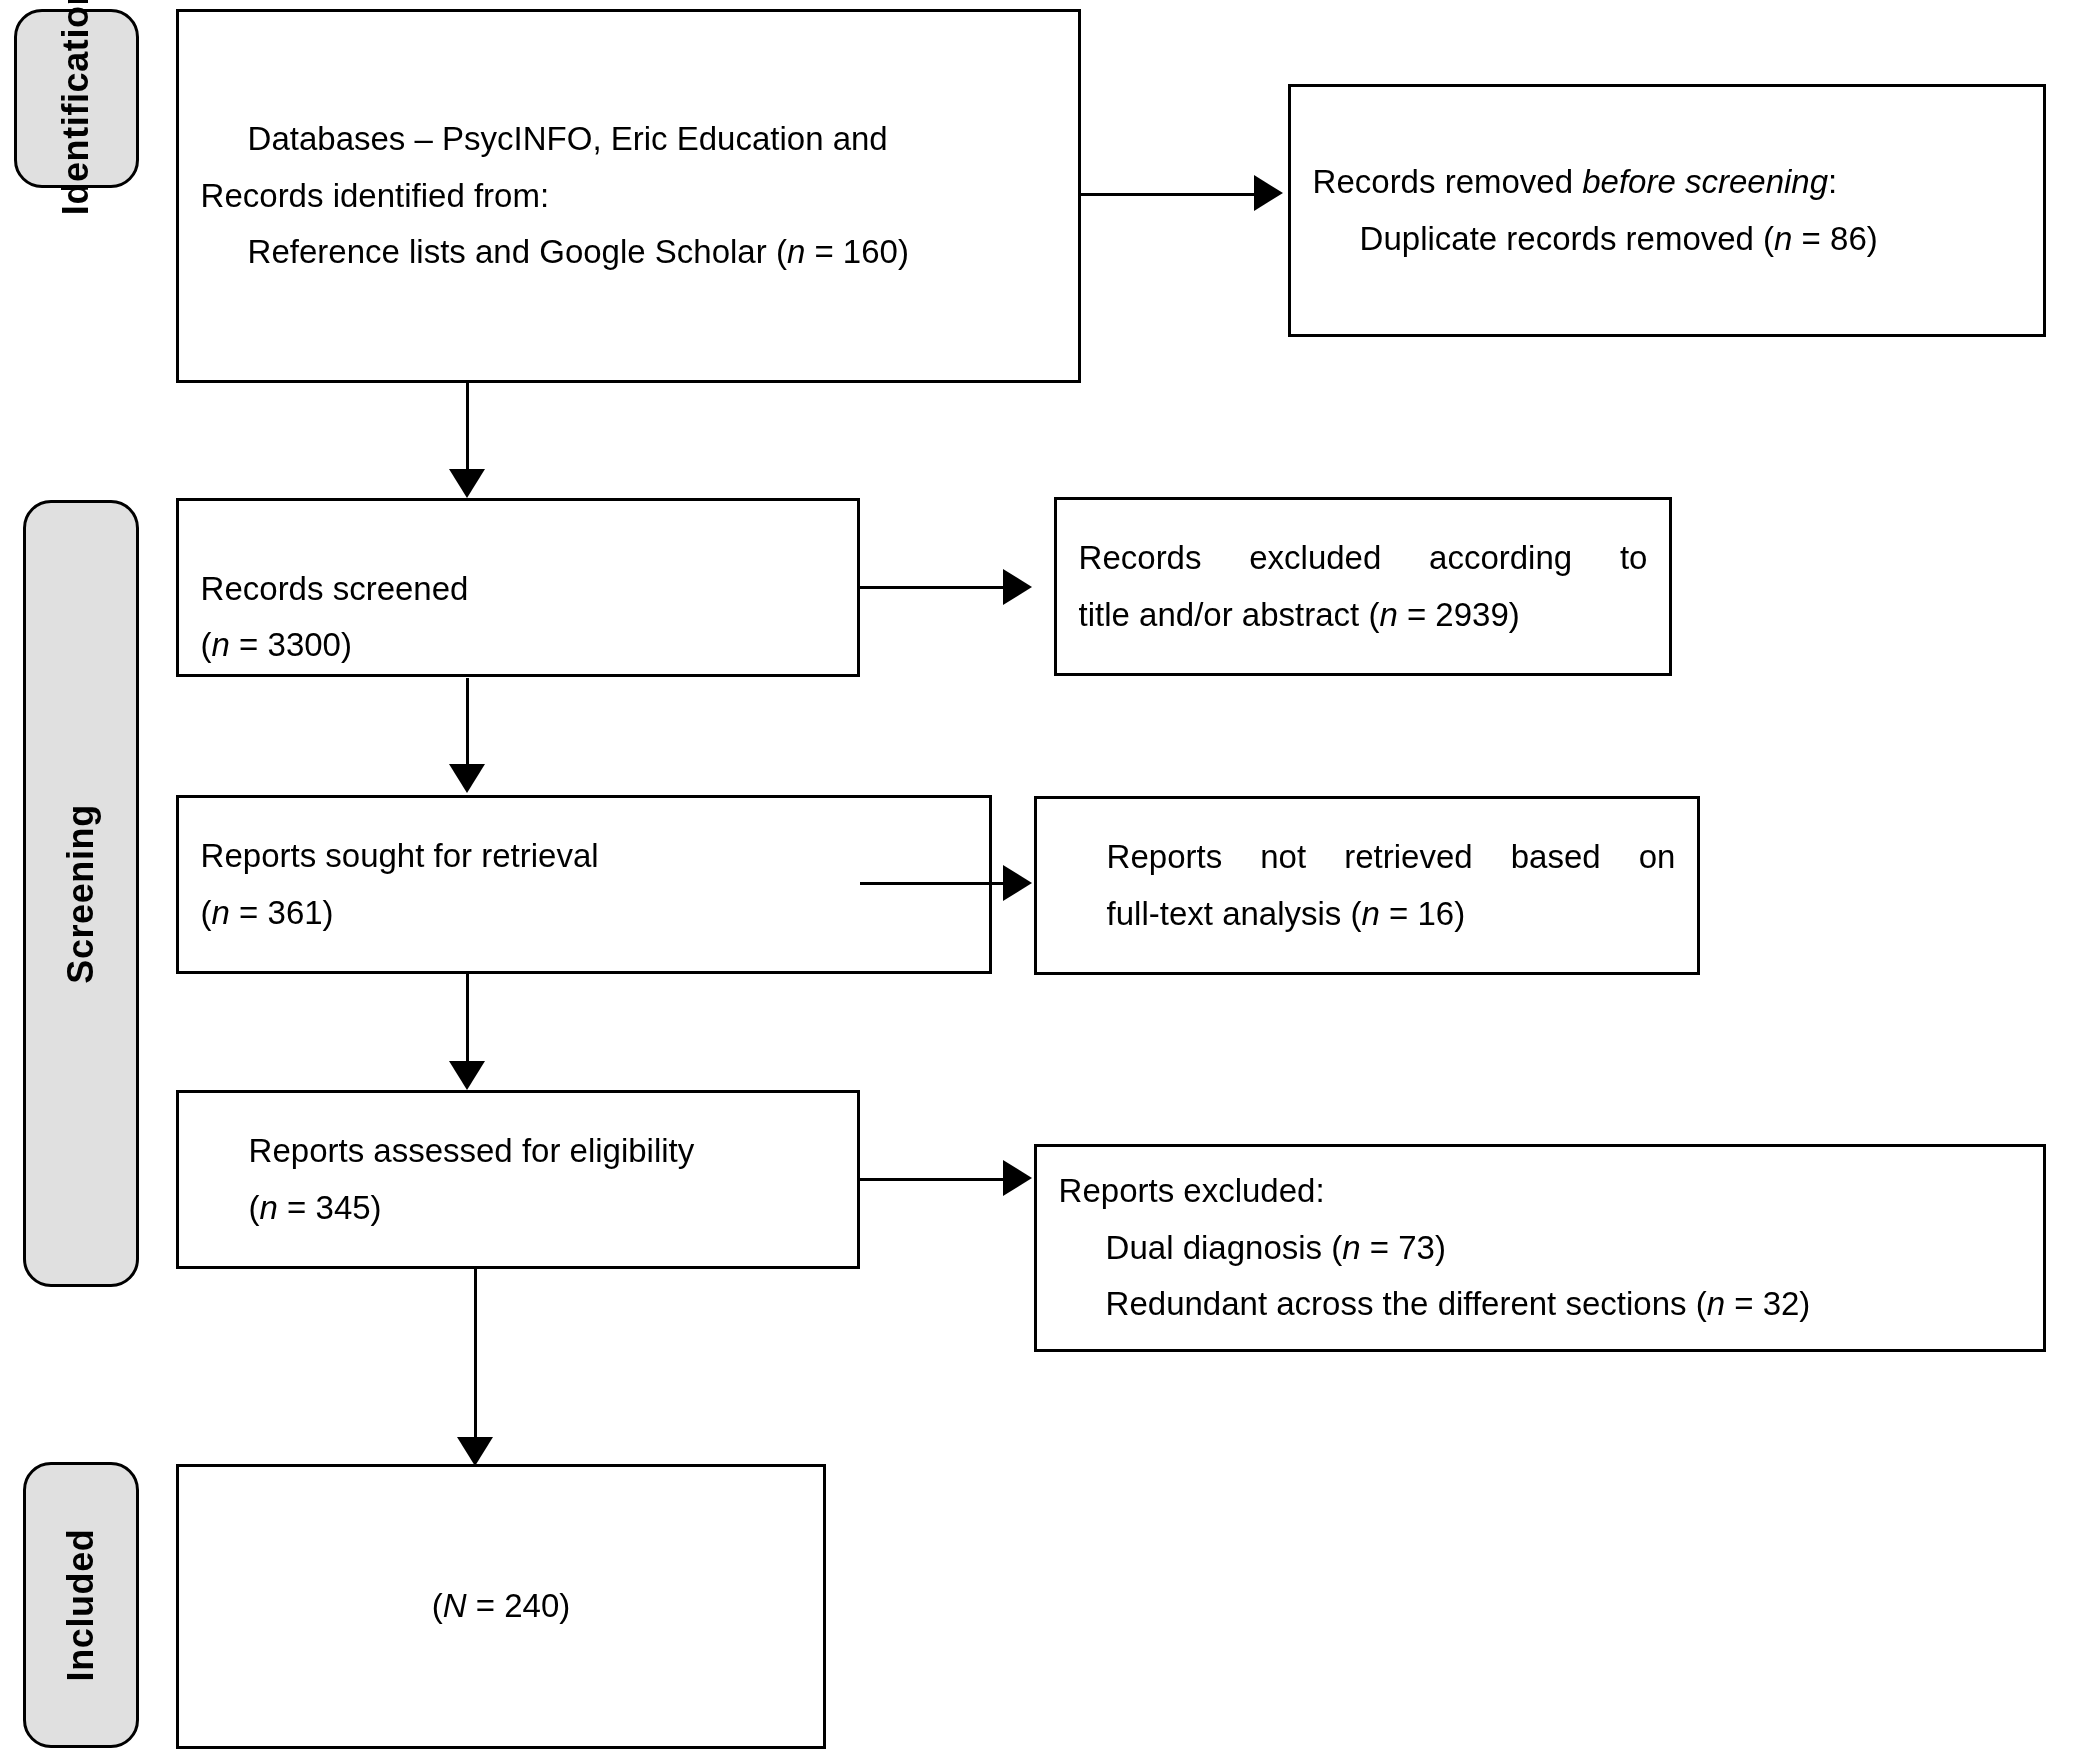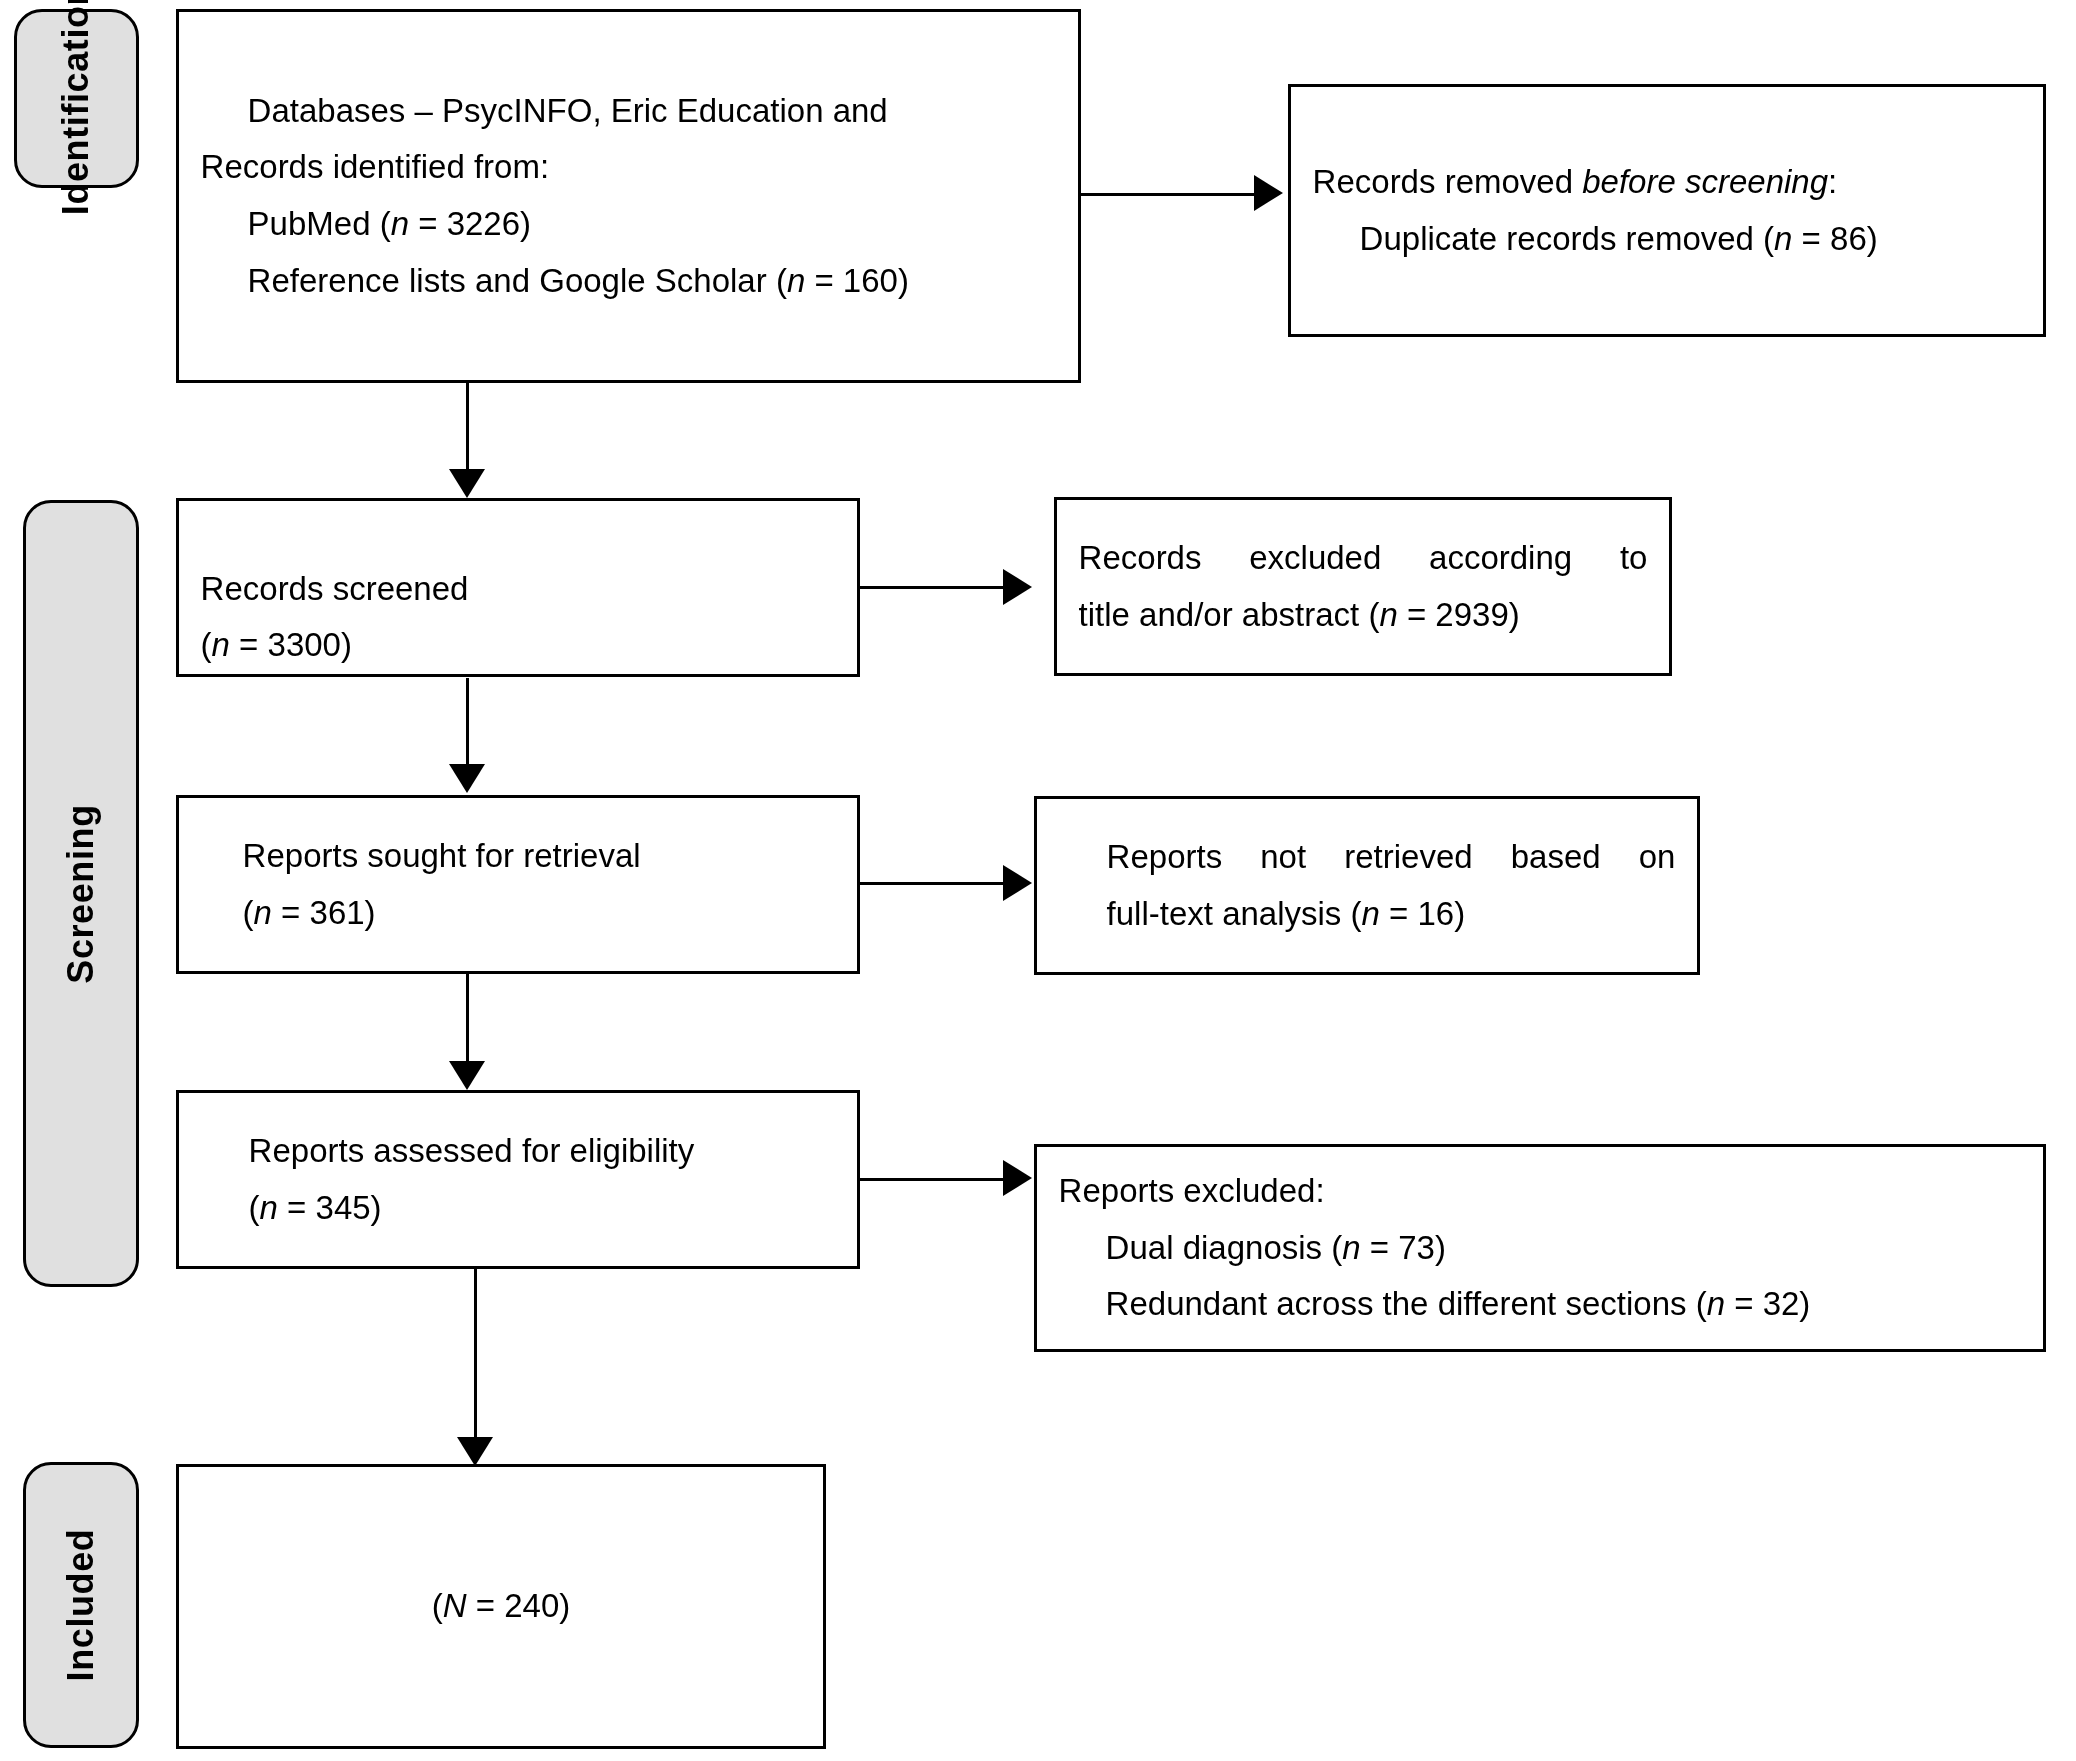--- a/index.html
+++ b/index.html
@@ -110,23 +110,20 @@
     <span class="stage-text">Included</span>
   </div>
 
   <div class="box" style="left:176px; top:9px; width:905px; height:374px;">
     <div class="inner">
       <div class="line indent">
         <span>Databases – PsycINFO, Eric Education and</span>
       </div>
       <div class="line">Records identified from:</div>
       <div class="line indent">
-        <span>PubMed (</span><span class="nit">n</span><span> = 3226)</span>
-      </div>
-      <div class="line indent">
         <span>Reference lists and Google Scholar (</span><span class="nit">n</span><span> = 160)</span>
       </div>
     </div>
   </div>
 
   <div class="hline" style="left:1081px; top:193px; width:176px;"></div>
   <div class="arrow-right" style="left:1254px; top:175px;"></div>
 
   <div class="box" style="left:1288px; top:72px; width:758px; height:253px;margin-top:12px;">
     <div class="inner">
@@ -159,21 +156,21 @@
       <div class="line justify" style="text-align-last:justify;">Records excluded according to</div>
       <div class="line">
         <span>title and/or abstract (</span><span class="nit">n</span><span> = 2939)</span>
       </div>
     </div>
   </div>
 
   <div class="vline" style="left:466px; top:678px; width:3.2px; height:89px;"></div>
   <div class="arrow-down" style="left:449px; top:764px;"></div>
 
-  <div class="box" style="left:176px; top:795px; width:684px; height:179px;padding-left:42px;">
+  <div class="box" style="left:176px; top:795px; width:816px; height:179px;">
     <div class="inner">
       <div class="line">Reports sought for retrieval</div>
       <div class="line">
         <span>(</span><span class="nit">n</span><span> = 361)</span>
       </div>
     </div>
   </div>
 
   <div class="hline" style="left:860px; top:882px; width:146px;"></div>
   <div class="arrow-right" style="left:1003px; top:865px;"></div>

